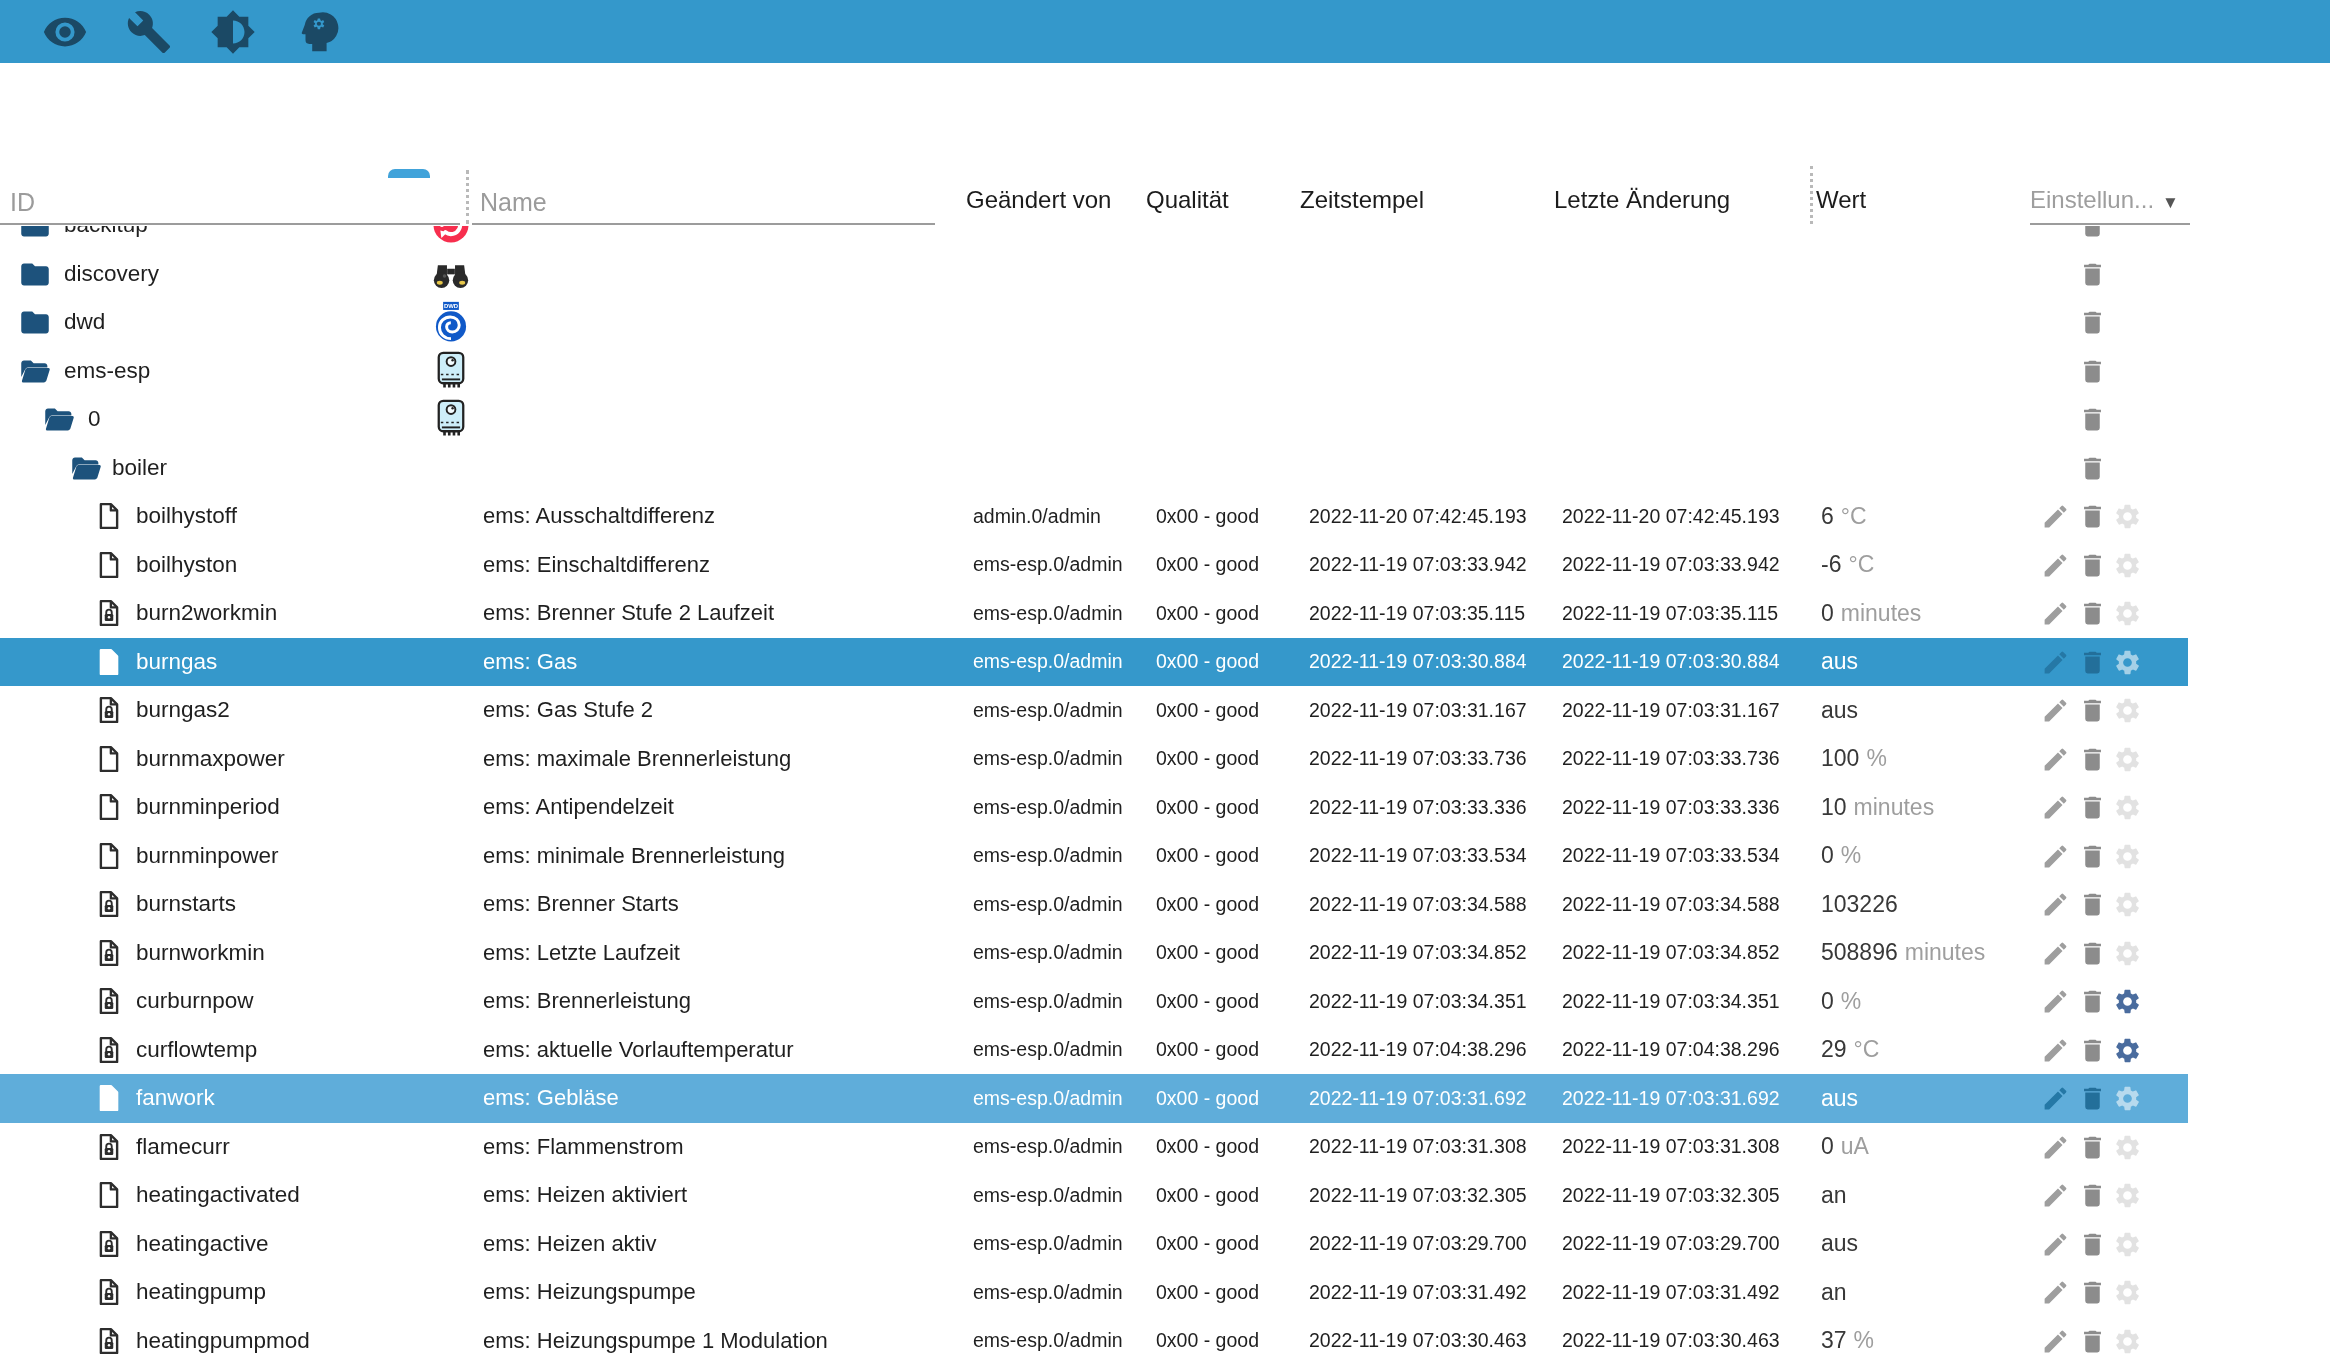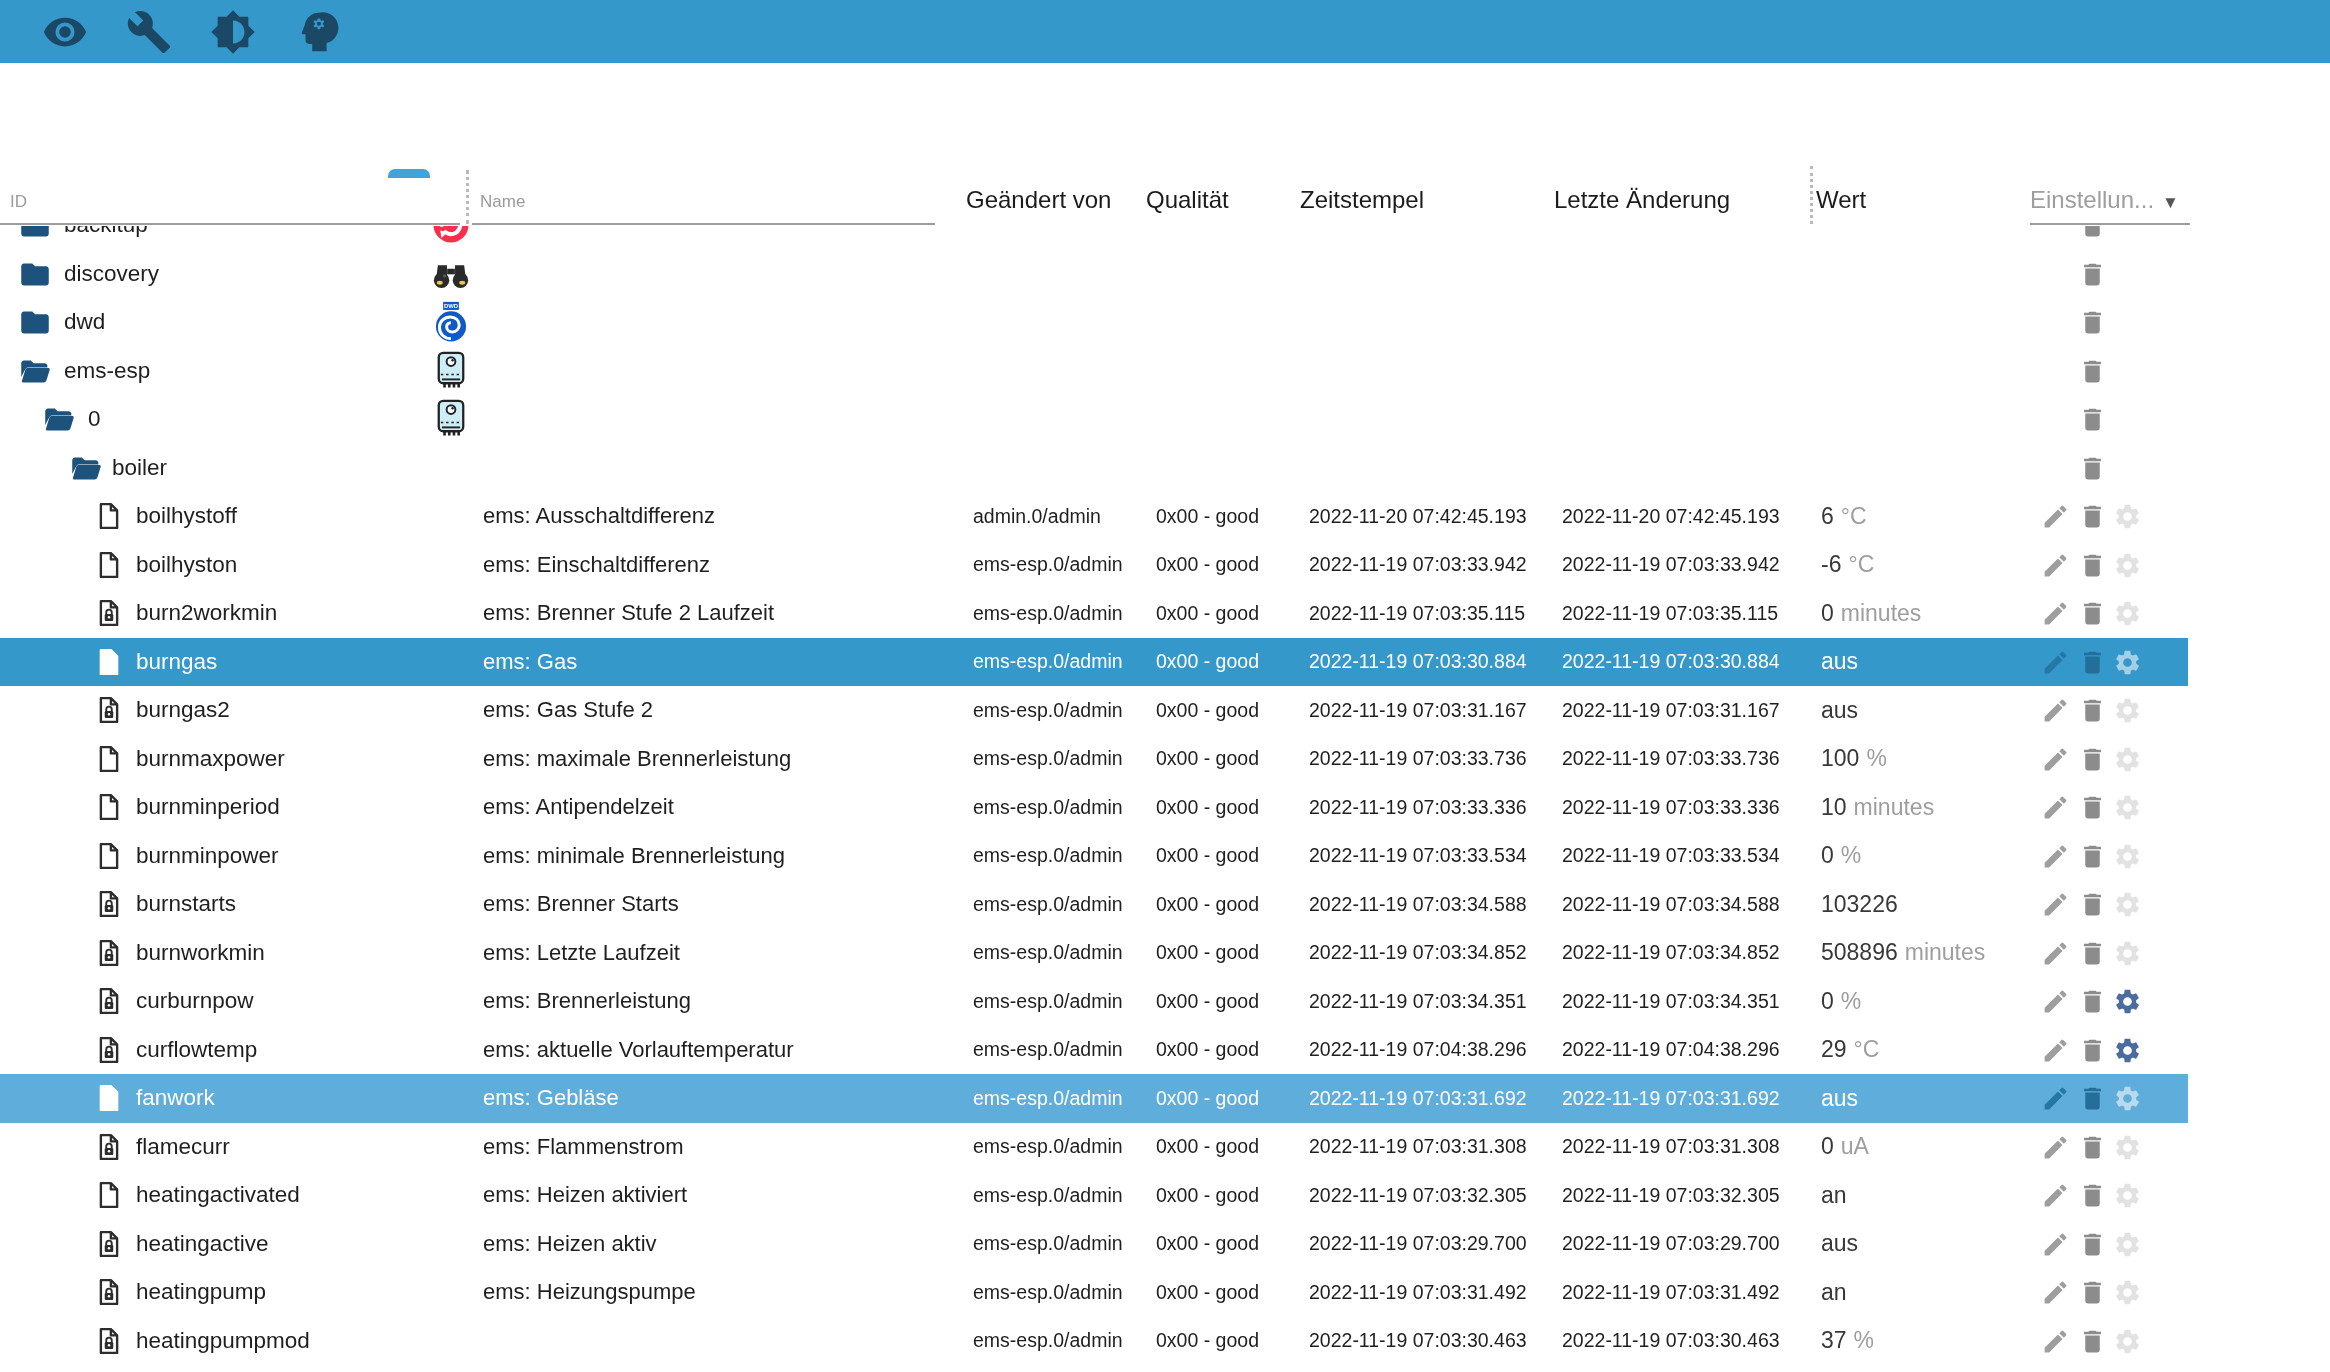--- a/index.html
+++ b/index.html
@@ -20,21 +20,21 @@
   .tool svg { width:100%; height:100%; }
   .expand-btn { position:absolute; left:388px; top:106px; width:42px; height:50px;
                 background:#41a3da; border-radius:7px; color:#fff; font-size:30px; font-weight:bold;
                 display:flex; align-items:center; justify-content:center; cursor:pointer; }
   .objects-count { position:absolute; right:0px; top:120px; font-size:23px; color:#2f2f2f;
                    white-space:nowrap; }
 
   
   .colhead { position:absolute; left:0; top:178px; width:2330px; height:48px; background:#fff; }
   .filter-input { position:absolute; top:6px; height:36px; border:none; outline:none;
-                  font-size:17px; color:#333; background:transparent;
+                  font-size:25px; color:#333; background:transparent;
                   font-family:"Liberation Sans", sans-serif; }
   .filter-input::placeholder { color:#9b9b9b; opacity:1; }
   #f-id   { left:10px;  width:440px; }
   #f-name { left:480px; width:450px; }
   .underline { position:absolute; top:45px; height:2px; background:#9c9c9c; }
   .u-id   { left:0;      width:460px; }
   .u-name { left:472px;  width:463px; }
   .u-set  { left:2030px; width:160px; }
   .vdash  { position:absolute; top:-8px; height:54px; width:0; border-left:3px dotted #b9b9b9; }
   .vd-1 { left:466px; }
@@ -768,20 +768,21 @@
         <span class="obj-icon" style="left: 94px; top: 5px; width: 30px; height: 38px;">
           <svg viewBox="0 0 24 24">
             <path fill="#fff" stroke="#2d2d2d" stroke-width="1.9" stroke-linejoin="round" d="M5.5 2.5h8L18.5 7.5v14h-13z"></path>
             <path fill="none" stroke="#2d2d2d" stroke-width="1.9" stroke-linejoin="round" d="M13.5 2.5v5h5"></path>
             <path d="M9.8 13v-1.5a2.2 2.2 0 0 1 4.4 0V13" fill="none" stroke="#2d2d2d" stroke-width="1.5"></path>
             <rect x="8.6" y="12.8" width="6.8" height="5.6" rx="1" fill="#2d2d2d"></rect>
             <circle cx="12" cy="15.4" r="1" fill="#fff"></circle>
           </svg>
         </span>
         <span class="cell c-id" style="left: 136px;">heatingpumpmod</span>
+        <span class="cell c-name">ems: Heizungspumpe 1 Modulation</span>
         <span class="cell c-meta c-chg">ems-esp.0/admin</span>
         <span class="cell c-meta c-qual">0x00 - good</span>
         <span class="cell c-meta c-ts">2022-11-19 07:03:30.463</span>
         <span class="cell c-meta c-last">2022-11-19 07:03:30.463</span>
         <span class="cell c-val">
           <span>37</span>
           <span class="unit">%</span>
         </span>
         <span class="set-icon si-edit"><svg viewBox="0 0 24 24">
             <path fill="#9e9e9e" d="M3 17.25V21h3.75L17.8 9.94l-3.75-3.75L3 17.25zM20.7 7.04a1 1 0 0 0 0-1.41l-2.34-2.34a1 1 0 0 0-1.41 0l-1.83 1.83 3.75 3.75 1.83-1.83z"></path>

